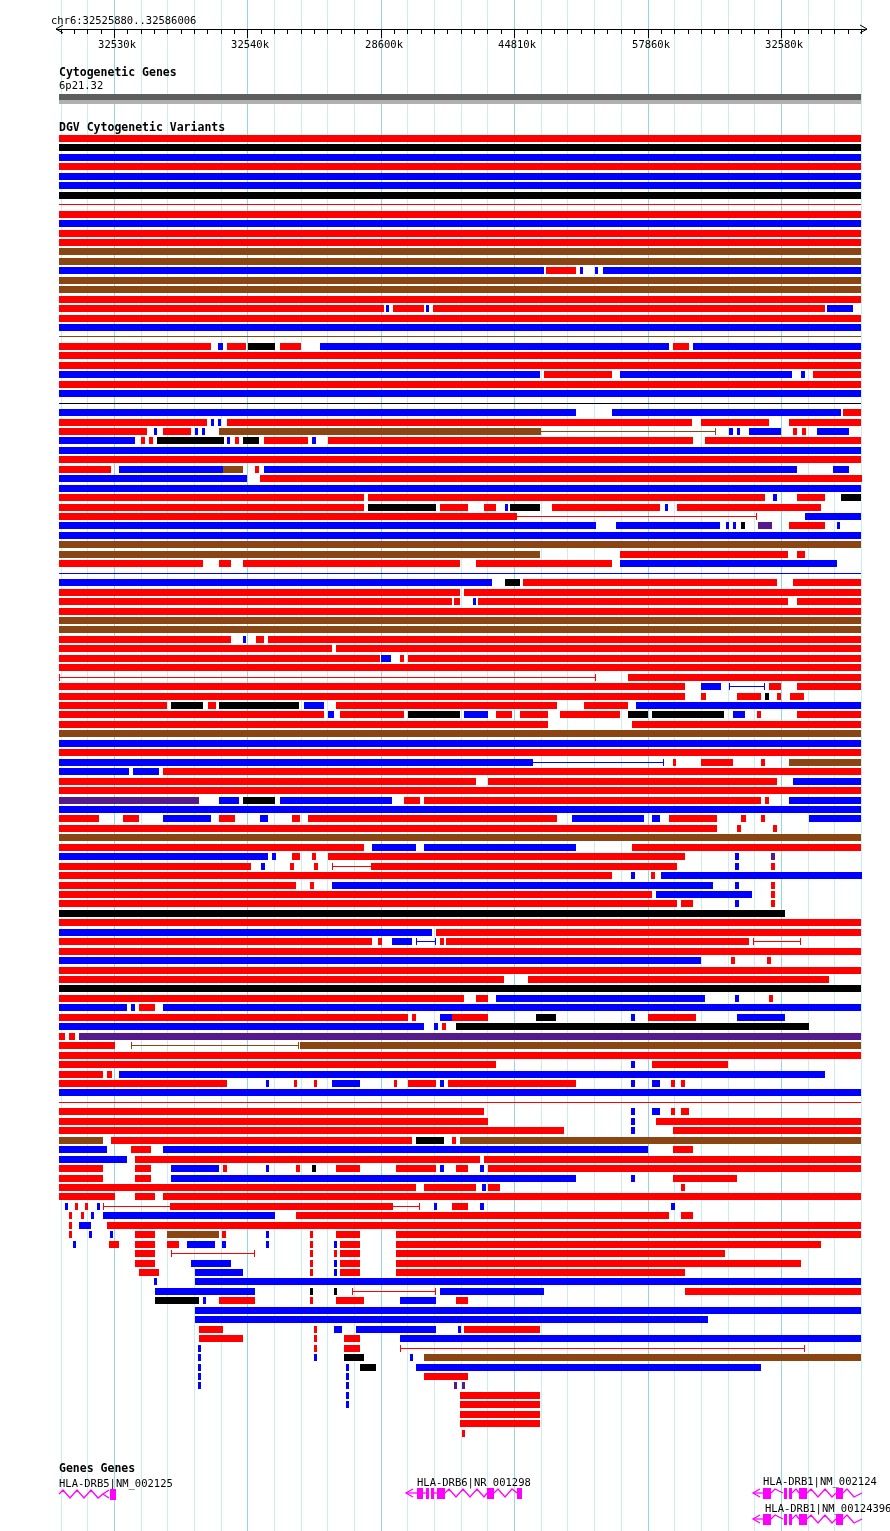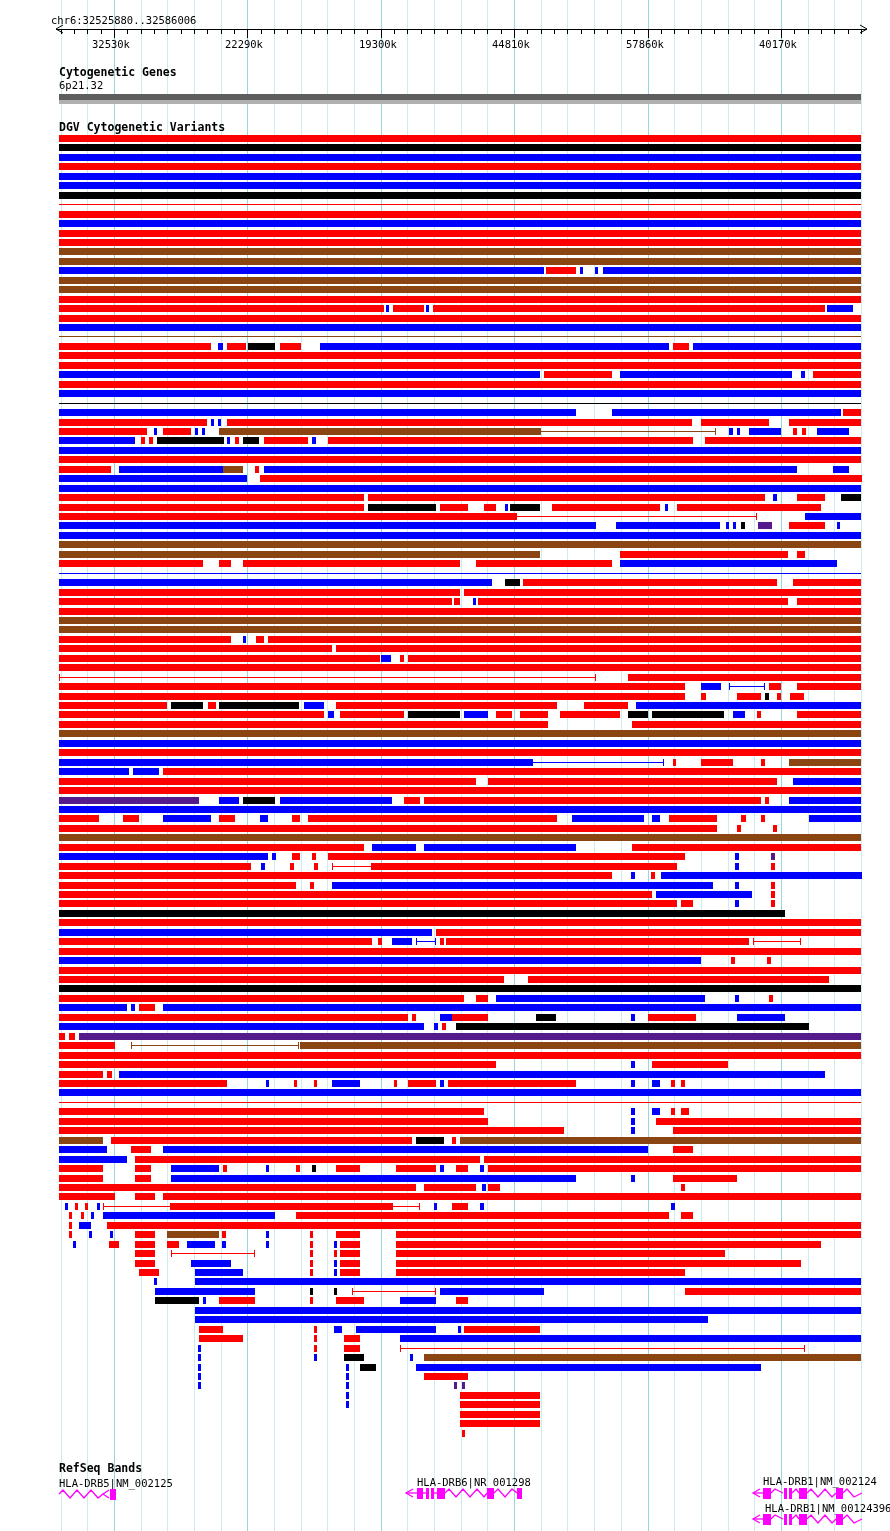--- a/index.html
+++ b/index.html
@@ -1,21 +1,21 @@
 <!DOCTYPE html>
 <html><head>
 <meta charset="utf-8">
 <style>
   html,body{margin:0;padding:0;background:#fff;}
   #stage{position:relative;width:890px;height:1531px;background:#ffffff;overflow:hidden;
          font-family:"DejaVu Sans Mono","Liberation Mono",monospace;}
   .abs{position:absolute;}
   .mono{font-family:"DejaVu Sans Mono","Liberation Mono",monospace;font-size:10.5px;color:#000;white-space:nowrap;line-height:12px;}
   .title{font-family:"DejaVu Sans Mono","Liberation Mono",monospace;font-weight:bold;font-size:11.5px;color:#000;white-space:nowrap;line-height:13px;}
-  .tick-label{position:absolute;width:44px;text-align:left;}
+  .tick-label{position:absolute;width:44px;text-align:right;}
   .bar{position:absolute;}
   svg{position:absolute;left:0;top:0;pointer-events:none;}
 </style>
 </head>
 <body>
 
 <div id="stage">
   <div id="grid">
       <div class="bar" style="left: 61px; top: 0px; width: 1px; height: 1531px; background: rgb(203, 237, 239);"></div>
       <div class="bar" style="left: 87px; top: 0px; width: 1px; height: 1531px; background: rgb(203, 237, 239);"></div>
@@ -115,25 +115,25 @@
       <div class="bar" style="left: 754px; top: 29px; width: 1px; height: 5px; background: rgb(0, 0, 0);"></div>
       <div class="bar" style="left: 768px; top: 29px; width: 1px; height: 5px; background: rgb(0, 0, 0);"></div>
       <div class="bar" style="left: 781px; top: 29px; width: 1px; height: 9px; background: rgb(0, 0, 0);"></div>
       <div class="bar" style="left: 794px; top: 29px; width: 1px; height: 5px; background: rgb(0, 0, 0);"></div>
       <div class="bar" style="left: 808px; top: 29px; width: 1px; height: 5px; background: rgb(0, 0, 0);"></div>
       <div class="bar" style="left: 821px; top: 29px; width: 1px; height: 5px; background: rgb(0, 0, 0);"></div>
       <div class="bar" style="left: 834px; top: 29px; width: 1px; height: 5px; background: rgb(0, 0, 0);"></div>
       <div class="bar" style="left: 848px; top: 29px; width: 1px; height: 5px; background: rgb(0, 0, 0);"></div>
       <div class="bar" style="left: 861px; top: 29px; width: 1px; height: 5px; background: rgb(0, 0, 0);"></div>
       <div class="mono tick-label" style="left: 92px; top: 38px;">32530k</div>
-      <div class="mono tick-label" style="left: 225px; top: 38px;">22290k</div>
-      <div class="mono tick-label" style="left: 359px; top: 38px;">19300k</div>
+      <div class="mono tick-label" style="left: 225px; top: 38px;">32540k</div>
+      <div class="mono tick-label" style="left: 359px; top: 38px;">28600k</div>
       <div class="mono tick-label" style="left: 492px; top: 38px;">44810k</div>
       <div class="mono tick-label" style="left: 626px; top: 38px;">57860k</div>
-      <div class="mono tick-label" style="left: 759px; top: 38px;">40170k</div>
+      <div class="mono tick-label" style="left: 759px; top: 38px;">32580k</div>
     </div>
 
   <div class="abs title" style="left:59px;top:66px;">Cytogenetic Genes</div>
   <div class="abs mono" style="left:59px;top:79px;">6p21.32</div>
   <div class="abs" id="cytoband-bar">
       <div class="bar" style="left: 59px; top: 94px; width: 802px; height: 6px; background: rgb(94, 94, 94);"></div>
       <div class="bar" style="left: 59px; top: 100px; width: 802px; height: 4px; background: rgb(176, 176, 176);"></div>
     </div>
 
   <div class="abs title" style="left:59px;top:121px;">DGV Cytogenetic Variants</div>
@@ -658,21 +658,21 @@
       <div class="bar" style="left: 462px; top: 1382px; width: 3px; height: 7px; background: rgb(85, 26, 139);"></div>
       <div class="bar" style="left: 346px; top: 1392px; width: 3px; height: 7px; background: rgb(0, 0, 255);"></div>
       <div class="bar" style="left: 460px; top: 1392px; width: 80px; height: 7px; background: rgb(255, 0, 0);"></div>
       <div class="bar" style="left: 346px; top: 1401px; width: 3px; height: 7px; background: rgb(0, 0, 255);"></div>
       <div class="bar" style="left: 460px; top: 1401px; width: 80px; height: 7px; background: rgb(255, 0, 0);"></div>
       <div class="bar" style="left: 460px; top: 1411px; width: 80px; height: 7px; background: rgb(255, 0, 0);"></div>
       <div class="bar" style="left: 460px; top: 1420px; width: 80px; height: 7px; background: rgb(255, 0, 0);"></div>
       <div class="bar" style="left: 462px; top: 1430px; width: 3px; height: 7px; background: rgb(255, 0, 0);"></div>
     </div>
 
-  <div class="abs title" style="left:59px;top:1462px;">RefSeq Bands</div>
+  <div class="abs title" style="left:59px;top:1462px;">Genes Genes</div>
   <div id="genes">
       <div class="mono" style="position: absolute; left: 59px; top: 1477px;">HLA-DRB5|NM_002125</div>
       <div class="mono" style="position: absolute; left: 417px; top: 1476px;">HLA-DRB6|NR_001298</div>
       <div class="mono" style="position: absolute; left: 763px; top: 1475px;">HLA-DRB1|NM_002124</div>
       <div class="mono" style="position: absolute; left: 765px; top: 1502px;">HLA-DRB1|NM_001243965</div>
     </div>
 
   <svg id="overlay" width="890" height="1531" viewBox="0 0 890 1531">
       <polyline points="59,1494 63,1490 70,1498 77,1490 84,1498 91,1490 98,1498 103,1494" fill="none" stroke="#FF00FF" stroke-width="1.3"></polyline>
       <polyline points="109,1490 103,1494 109,1498" fill="none" stroke="#FF00FF" stroke-width="1.3"></polyline>

